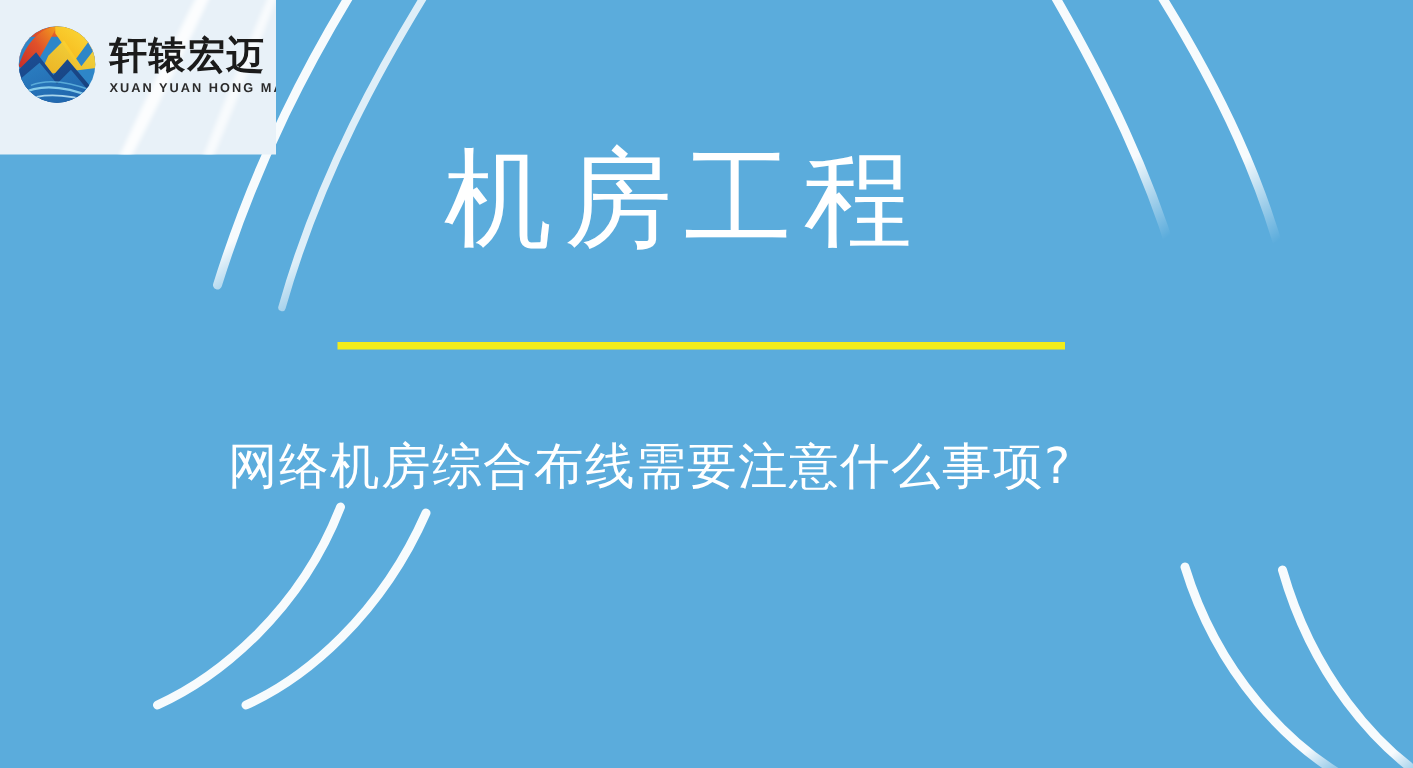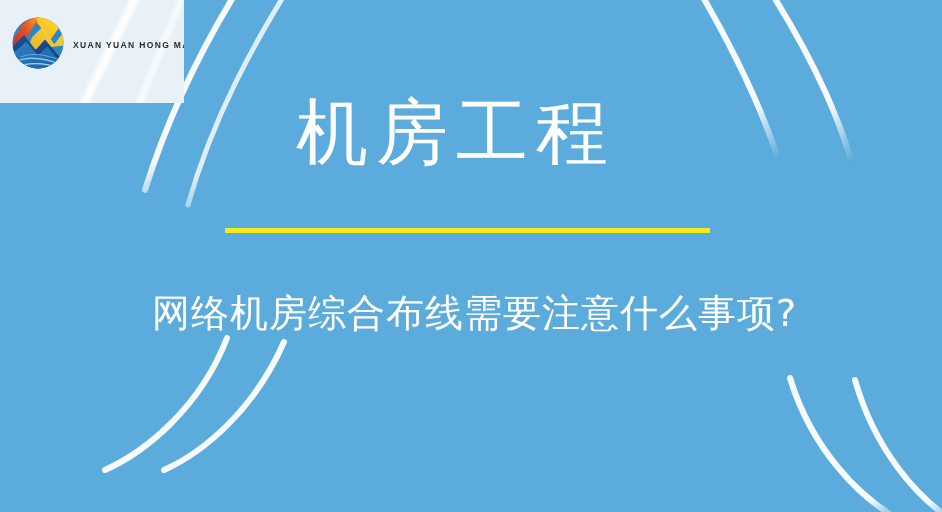--- a/index.html
+++ b/index.html
@@ -98,21 +98,21 @@
     top: 228px;
     width: 485px;
     height: 5px;
     background: #F2EC1B;
   }
   #subheadline {
     position: absolute;
     left: 152px;
     top: 292px;
     font-family: "DejaVu Sans", "Liberation Sans", sans-serif;
-    font-size: 38px;
+    font-size: 33px;
     font-weight: 400;
     color: #ffffff;
     letter-spacing: 1px;
     line-height: 1.15;
     white-space: nowrap;
   }
 </style>
 </head>
 <body>
 
@@ -194,20 +194,21 @@
           <path d="M4 96 L4 58 L26 36 L46 62 L62 44 L96 84 L96 96 Z" fill="url(#gBlueDeep)"></path>
           <path d="M4 96 L4 70 L30 48 L50 72 L66 56 L96 92 L96 96 Z" fill="url(#gBlueMid)" opacity="0.9"></path>
 
           <path d="M8 84 C 30 72 58 74 92 88" stroke="#8FD4F0" stroke-width="2.6" fill="none" opacity="0.9"></path>
           <path d="M10 92 C 34 82 62 84 94 94" stroke="#BFE7F7" stroke-width="2.2" fill="none" opacity="0.85"></path>
           <path d="M20 74 C 40 66 64 70 90 80" stroke="#6FC3E8" stroke-width="1.8" fill="none" opacity="0.7"></path>
         </g>
       </svg>
 
       <div id="logo-wordmark">
+        <div id="logo-cn">轩辕宏迈</div>
         <div id="logo-en">XUAN YUAN HONG MAI</div>
       </div>
     </div>
   </div>
 
   <div id="headline">机房工程</div>
 
   <div id="divider"></div>
 
   <div id="subheadline">网络机房综合布线需要注意什么事项?</div>

